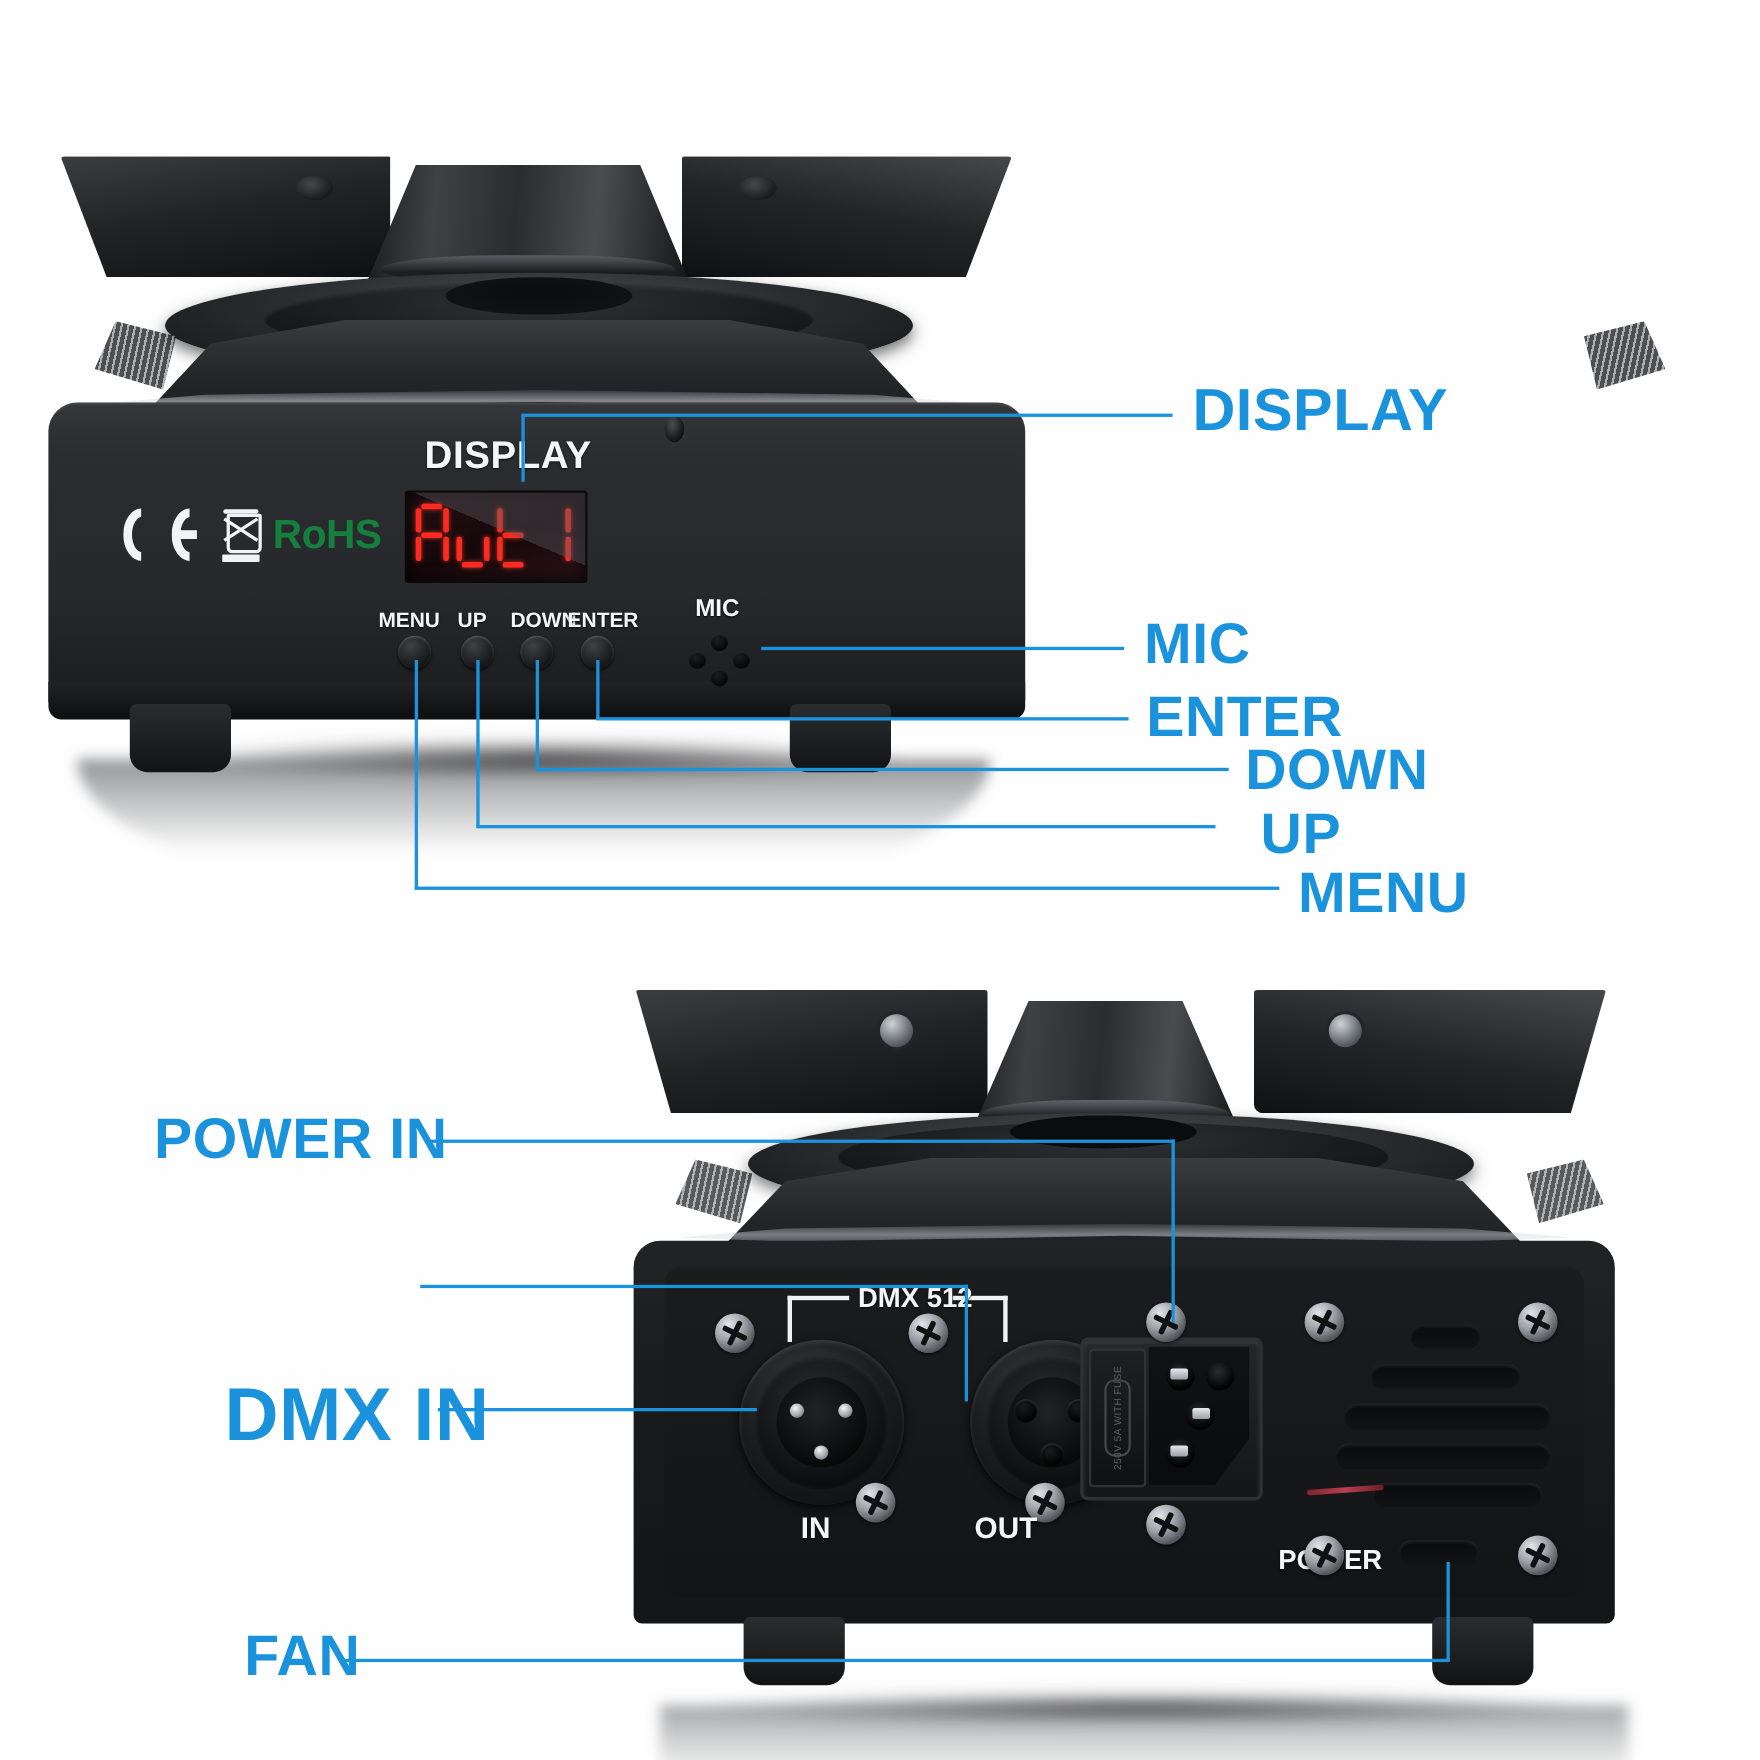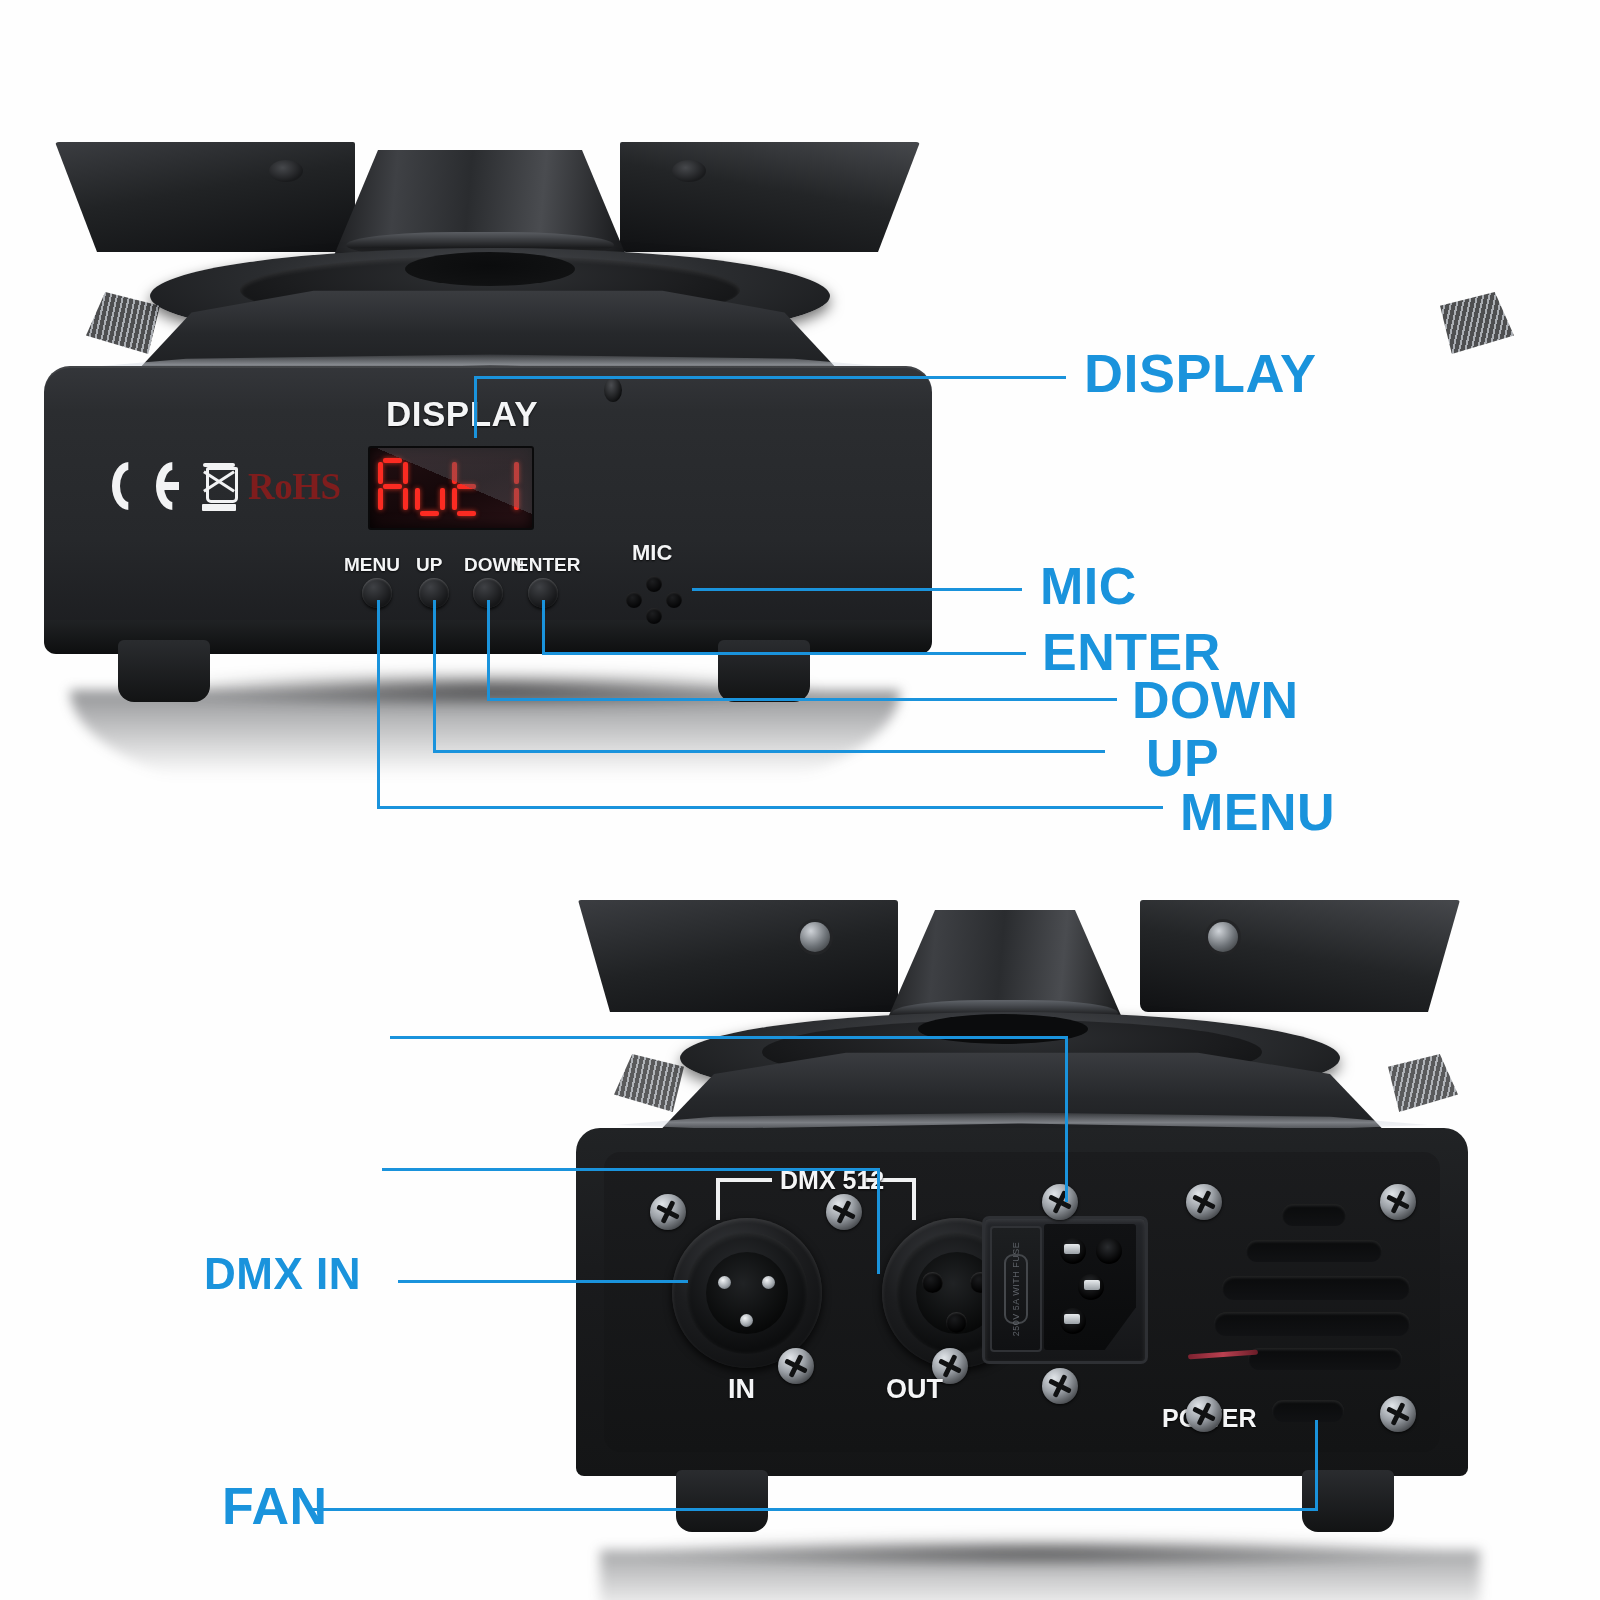--- a/index.html
+++ b/index.html
@@ -146,21 +146,21 @@
   }
   .weee{width:38px;height:50px;position:relative;}
   .weee .bin{
     position:absolute;left:6px;top:6px;width:26px;height:30px;
     border:3px solid #f2f3f4;border-radius:2px 2px 5px 5px;
   }
   .weee .lid{position:absolute;left:3px;top:2px;width:32px;height:4px;background:#f2f3f4;border-radius:2px;}
   .weee .x1,.weee .x2{position:absolute;left:1px;top:19px;width:36px;height:3px;background:#f2f3f4;}
   .weee .x1{transform:rotate(33deg);} .weee .x2{transform:rotate(-33deg);}
   .weee .bar{position:absolute;left:2px;bottom:0;width:34px;height:7px;background:#f2f3f4;border-radius:1px;}
-  .rohs{color:#7f1d1d;font-size:37px;font-weight:700;letter-spacing:-.5px;font-family:Liberation Serif, serif;}
+  .rohs{color:#15803d;font-size:37px;font-weight:700;letter-spacing:-.5px;}
 
   
   .silk{position:absolute;color:#f4f5f6;font-weight:700;white-space:nowrap;text-shadow:0 1px 2px rgba(0,0,0,.8);}
   #silk-display{left:386px;top:394px;font-size:35px;letter-spacing:.5px;}
   .btn-silk{font-size:19px;}
 
   
   .seg-box{
     position:absolute;left:368px;top:446px;width:162px;height:80px;
     background:linear-gradient(160deg,#241013 0%,#15080a 52%,#2a1216 100%);
@@ -592,16 +592,17 @@
   <div class="lead v" style="left:1065px;top:1036px;height:166px"></div>
 
   <div class="lead h" style="left:382px;top:1168px;width:498px"></div>
   <div class="lead v" style="left:877px;top:1168px;height:106px"></div>
 
   <div class="lead h" style="left:398px;top:1280px;width:290px"></div>
 
   <div class="lead h" style="left:312px;top:1508px;width:1006px"></div>
   <div class="lead v" style="left:1315px;top:1420px;height:90px"></div>
 
-  <div class="lbl" style="left:204px;top:1252px;font-size:44px">DMX IN</div>
+  <div class="lbl" style="left:140px;top:1010px;font-size:52px">POWER IN</div>
+  <div class="lbl" style="left:204px;top:1252px;font-size:68px">DMX IN</div>
   <div class="lbl" style="left:222px;top:1480px;font-size:52px">FAN</div>
 
 </div>
 
 </body></html>

